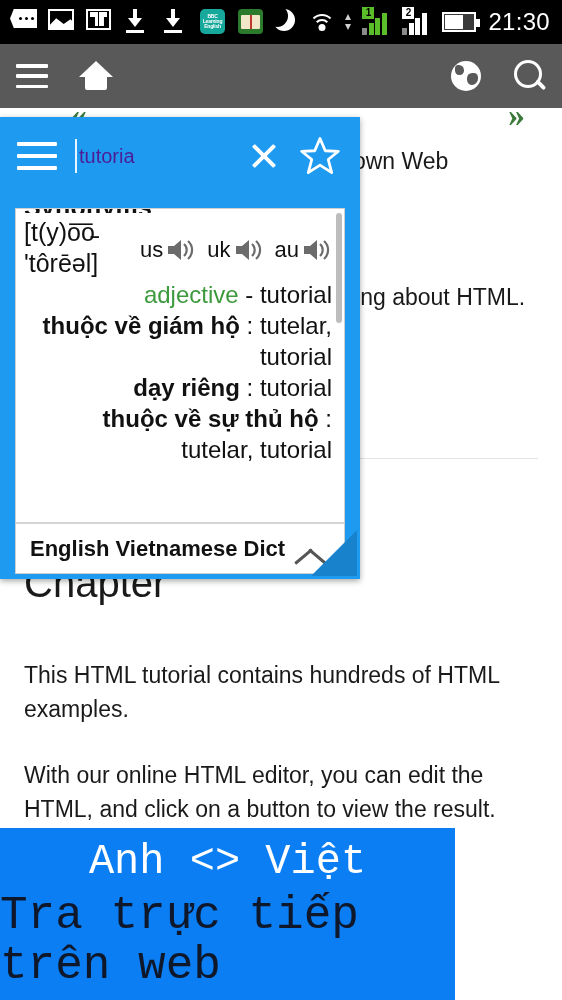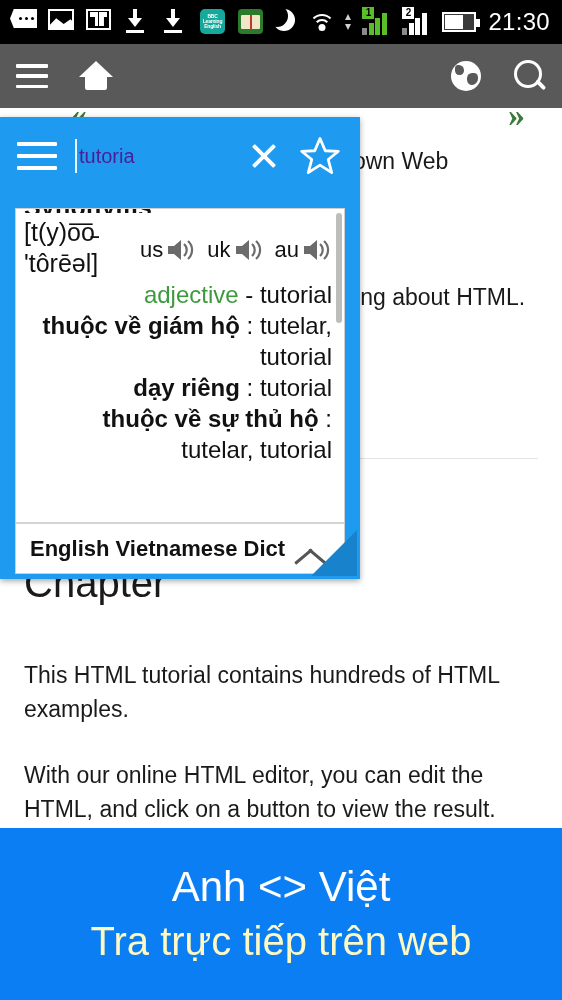--- a/index.html
+++ b/index.html
@@ -191,26 +191,26 @@
   .chev-up { width: 40px; height: 26px; position:relative; flex:0 0 auto;}
   .chev-up::before, .chev-up::after{ content:""; position:absolute; top:12px; width:22px; height:3px; background:#555; border-radius:1px;}
   .chev-up::before { left: 0px;  transform: rotate(-40deg); transform-origin: right center;}
   .chev-up::after  { left: 19px; transform: rotate(40deg);  transform-origin: left center;}
   .resize-corner { position:absolute; right:0; bottom:0; width:0; height:0;
                    border-left: 46px solid transparent; border-bottom: 46px solid #1883cc; }
   .dict-vscroll { position:absolute; right: 2px; top: 4px; width: 6px; height: 110px; background:#bdbdbd; border-radius:3px;}
 
   
   .adbanner {
-    position:absolute; left:0; bottom:0; width:562px; height:172px;
+    position:absolute; left:0; bottom:0; width:455px; height:172px;
     background:#0b7ef4; display:flex; flex-direction:column;
-    align-items:center; justify-content:center; gap: 4px;
+    align-items:center; justify-content:center; gap: 4px; font-family: Liberation Mono, monospace;
   }
   .ad-l1 { color:#ffffff; font-size: 42px; line-height: 50px; }
-  .ad-l2 { color:#fef9c3; font-size: 40px; line-height: 50px; }
+  .ad-l2 { color:#0f172a; font-size: 46px; line-height: 50px; }
 </style>
 </head>
 <body>
 
 <div id="root">
 
   <div class="statusbar">
     <div class="sb-left">
       <div class="sb-ico">
         <div class="ic-msg">

